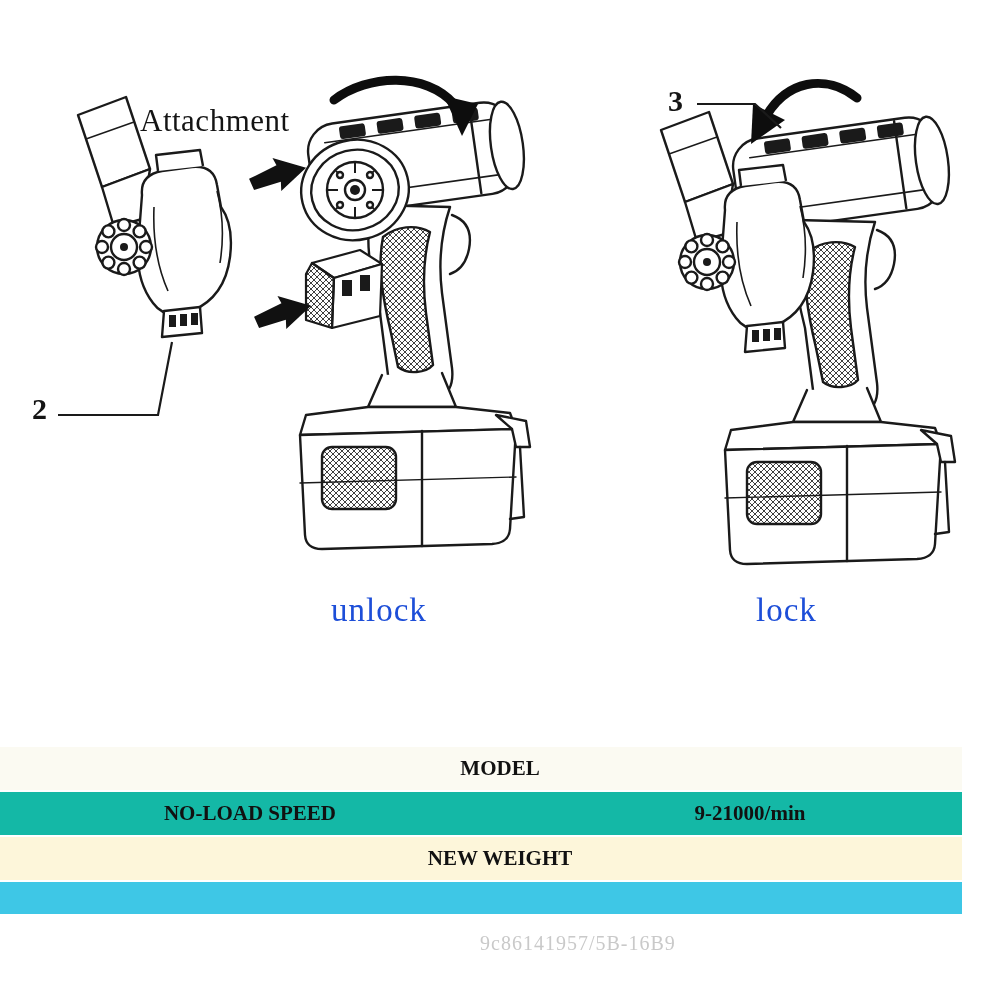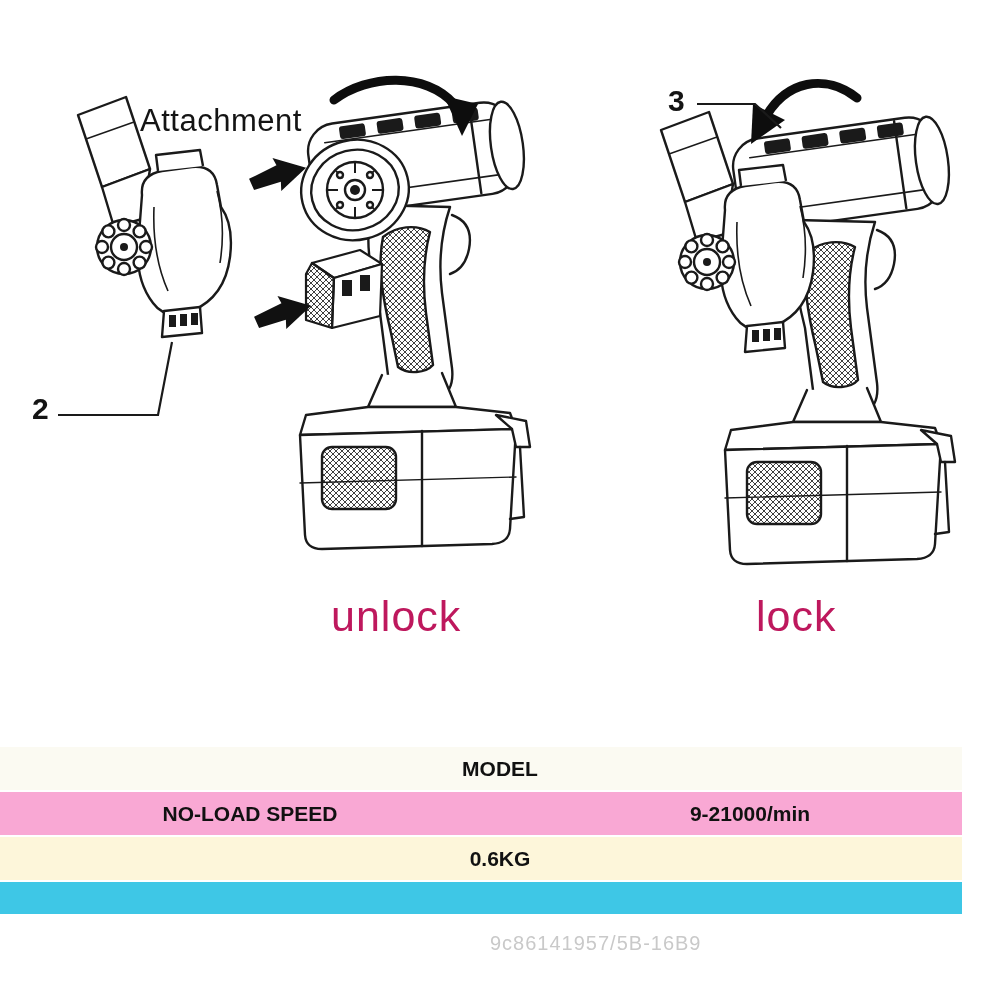--- a/index.html
+++ b/index.html
@@ -1,30 +1,30 @@
 <!DOCTYPE html>
 <html><head>
 <meta charset="utf-8">
 <style>
   html,body{margin:0;padding:0;background:#fff;}
   .canvas{
     position:relative;width:962px;height:1000px;background:#fff;overflow:hidden;
-    font-family:Liberation Sans, sans-serif;color:#111;
+    font-family:Liberation Serif, serif;color:#111;
   }
   .abs{position:absolute;}
   
   .attachment-label{left:140px;top:103px;font-size:31px;font-weight:400;letter-spacing:.5px;color:#141414;}
   .step-num{font-size:30px;font-weight:700;color:#141414;}
   .step-2{left:32px;top:392px;}
   .step-3{left:668px;top:84px;}
-  .caption{font-size:43px;font-weight:400;letter-spacing:1px;color:#be185d;}
+  .caption{font-size:33px;font-weight:400;letter-spacing:1px;color:#1d4ed8;}
   .caption-unlock{left:331px;top:592px;}
   .caption-lock{left:756px;top:592px;}
   
-  .watermark{left:480px;top:932px;font-size:20px;color:#c9c9c9;letter-spacing:1px;font-weight:400;margin-left:10px;}
+  .watermark{left:480px;top:932px;font-size:20px;color:#c9c9c9;letter-spacing:1px;font-weight:400;}
   
   .spec-table{position:absolute;left:0;top:747px;width:1000px;}
   .spec-row{display:flex;height:43px;margin-bottom:2px;}
   .spec-cell{
     flex:1;display:flex;align-items:center;justify-content:center;
     font-weight:700;font-size:21px;color:#111;
   }
   .spec-footer{height:32px;margin-bottom:0;}
 </style>
 </head>
@@ -166,25 +166,25 @@
   <div class="abs attachment-label">Attachment</div>
   <div class="abs step-num step-2">2</div>
   <div class="abs step-num step-3">3</div>
   <div class="abs caption caption-unlock">unlock</div>
   <div class="abs caption caption-lock">lock</div>
 
   <div class="spec-table">
     <div class="spec-row" style="background-color: rgb(251, 250, 242);">
       <div class="spec-cell">MODEL</div>
     </div>
-    <div class="spec-row" style="background-color: #f9a8d4;">
+    <div class="spec-row" style="background-color: #14b8a6;">
       <div class="spec-cell">NO-LOAD SPEED</div>
       <div class="spec-cell">9-21000/min</div>
     </div>
     <div class="spec-row" style="background-color: rgb(253, 246, 218);">
-      <div class="spec-cell">0.6KG</div>
+      <div class="spec-cell">NEW WEIGHT</div>
     </div>
     <div class="spec-row spec-footer" style="background-color: rgb(62, 199, 230);"></div>
   </div>
 
   <div class="abs watermark">9c86141957/5B-16B9</div>
 
 </div>
 
 </body></html>

